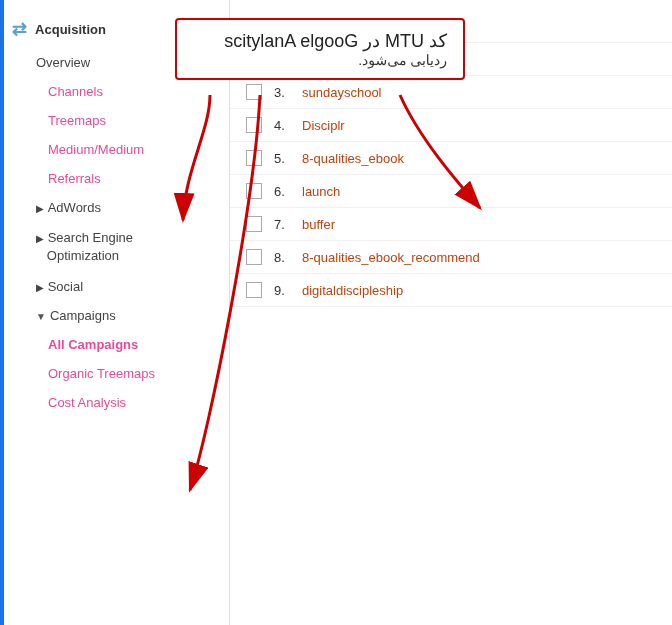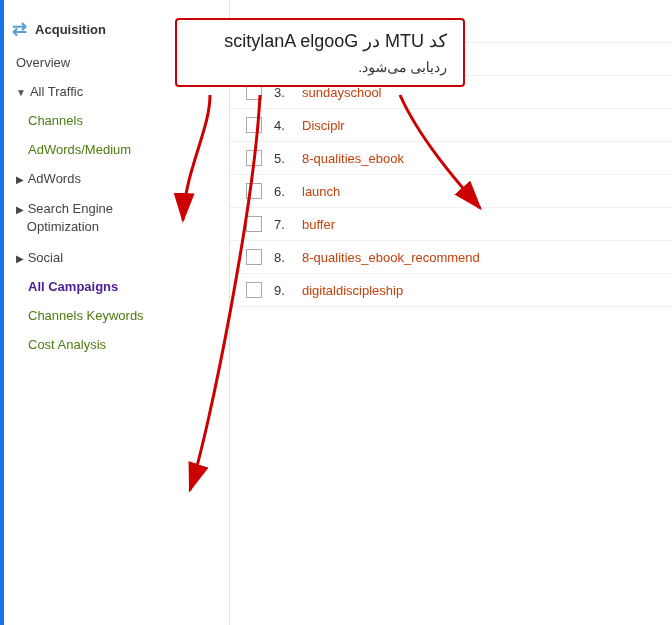--- a/index.html
+++ b/index.html
@@ -42,35 +42,36 @@
       color: #5a9fd4;
       font-size: 18px;
       margin-right: 8px;
     }
 
     .sidebar-item {
       padding: 7px 16px 7px 28px;
       color: #555;
       cursor: pointer;
       font-size: 13px;
+      margin-left: 20px;
     }
 
     .sidebar-item.level1 {
       padding-left: 16px;
       color: #444;
     }
 
     .sidebar-item.level2 {
       padding-left: 28px;
-      color: #4d7c0f;
+      color: #ec4899;
     }
 
     .sidebar-item.bold-active {
       font-weight: bold;
-      color: #4c1d95;
+      color: #ec4899;
     }
 
     .triangle {
       display: inline-block;
       margin-right: 4px;
       font-size: 10px;
     }
 
     .arrow-down { color: #555; }
 
@@ -137,21 +138,21 @@
       color: #222;
       direction: rtl;
       unicode-bidi: bidi-override;
     }
 
     .callout-subtitle {
       font-size: 14px;
       color: #333;
       direction: rtl;
       unicode-bidi: bidi-override;
-      margin-top: 7px;
+      margin-top: 0;
     }
 
     
     .arrows-overlay {
       position: absolute;
       top: 0;
       left: 0;
       width: 672px;
       height: 625px;
       pointer-events: none;
@@ -176,47 +177,49 @@
 
   <div class="sidebar">
 
     <div class="sidebar-acquisition">
       <span class="acq-icon">⇄</span>
       <span>Acquisition</span>
     </div>
 
     <div class="sidebar-item level1">Overview</div>
 
-    <div class="sidebar-item level1">
-      <span class="triangle arrow-down">▼</span>All Traffic
-    </div>
 
     <div class="sidebar-item level2">Channels</div>
 
-
-    <div class="sidebar-item level2">AdWords/Medium</div>
-
+    <div class="sidebar-item level2">Treemaps</div>
+
+    <div class="sidebar-item level2">Medium/Medium</div>
+
+    <div class="sidebar-item level2">Referrals</div>
 
     <div class="sidebar-item level1">
       <span class="triangle">▶</span>AdWords
     </div>
 
     <div class="sidebar-item level1" style="line-height:1.4;">
       <span class="triangle">▶</span>Search Engine<br>&nbsp;&nbsp;&nbsp;Optimization
     </div>
 
     <div class="sidebar-item level1">
       <span class="triangle">▶</span>Social
     </div>
 
+    <div class="sidebar-item level1">
+      <span class="triangle arrow-down">▼</span>Campaigns
+    </div>
 
     <div class="sidebar-item level2 bold-active">All Campaigns</div>
 
 
-    <div class="sidebar-item level2">Channels Keywords</div>
+    <div class="sidebar-item level2">Organic Treemaps</div>
 
     <div class="sidebar-item level2">Cost Analysis</div>
 
   </div>
 
   <div class="main-content">
     <ul class="campaign-list">
     <li class="campaign-row">
           <div class="checkbox"></div>
           <span class="num">1.</span>

